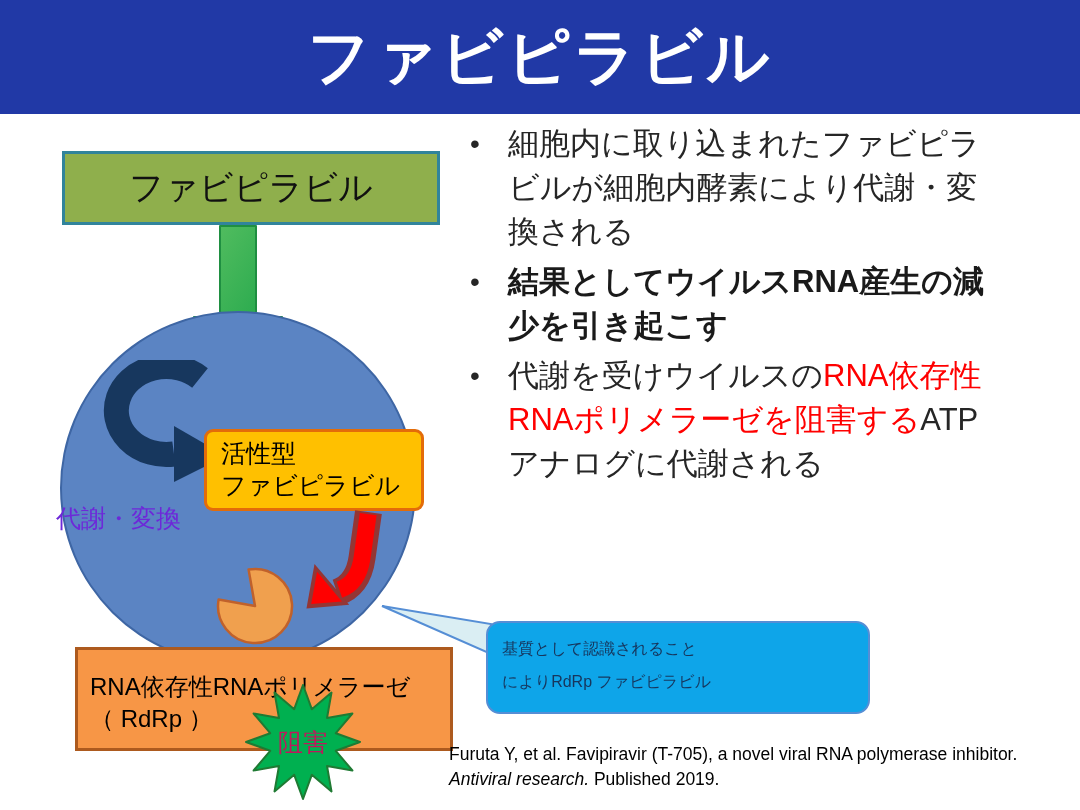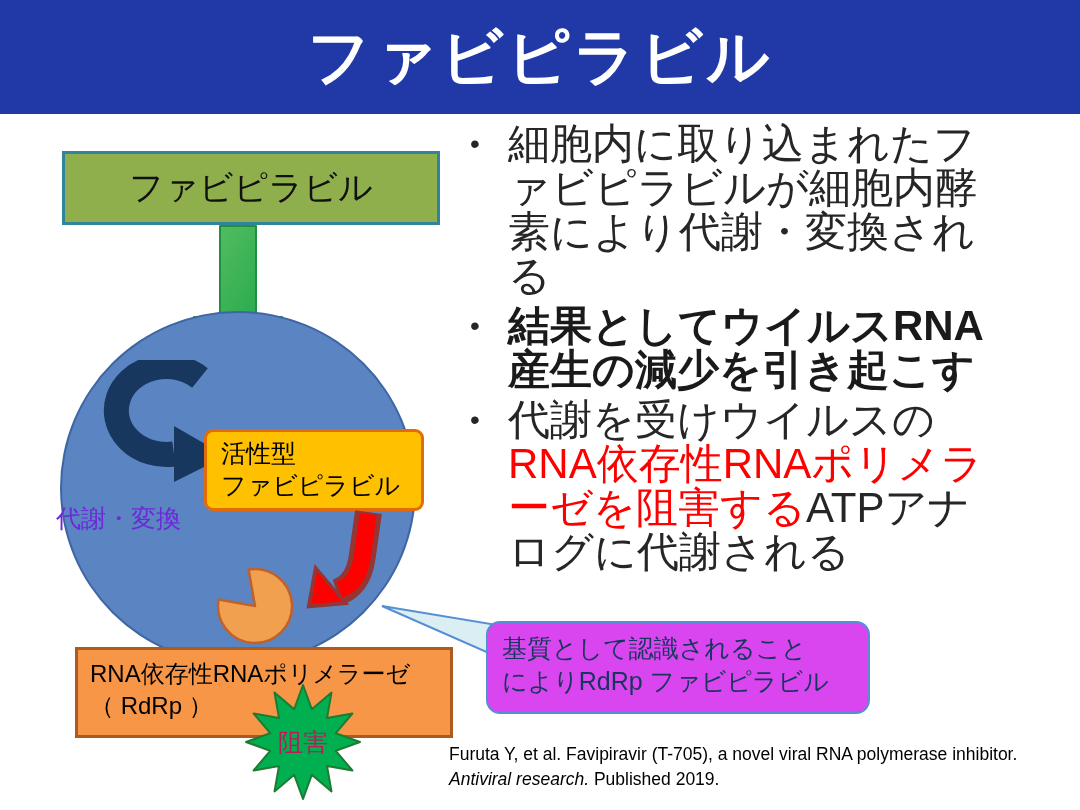--- a/index.html
+++ b/index.html
@@ -30,43 +30,43 @@
     position:absolute;left:204px;top:429px;width:200px;height:71px;
     background:#FFC000;border:3px solid #E36C09;border-radius:9px;
     padding:5px 0 0 14px;font-size:25px;line-height:32px;color:#000;
   }
   .metabolism-label{
     position:absolute;left:56px;top:502px;font-size:25px;color:#6d28d9;
   }
   .rdrp-box{
     position:absolute;left:75px;top:647px;width:360px;height:77px;
     background:#F79646;border:3px solid #AD5A1E;
-    padding:8px 0 0 12px;font-size:24px;line-height:32px;color:#000;
+    padding:21px 0 0 12px;font-size:24px;line-height:32px;color:#000;
   }
   .star-wrap{position:absolute;left:244px;top:684px;width:118px;height:116px;}
   .star-wrap svg{position:absolute;left:0;top:0;}
   .star-label{
     position:absolute;left:0;top:0;width:118px;height:116px;
     display:flex;align-items:center;justify-content:center;
     font-size:25px;color:#be185d;
   }
   .callout-box{
     position:absolute;left:486px;top:621px;width:366px;height:80px;
-    background:#d946ef;border:2px solid #558ED5;border-radius:14px;
-    padding:9px 0 0 14px;font-size:25px;line-height:33px;color:#17365D;
+    background:#0ea5e9;border:2px solid #558ED5;border-radius:14px;
+    padding:9px 0 0 14px;font-size:16px;line-height:33px;color:#17365D;
     z-index:5;
   }
   .callout-pointer{z-index:4;}
   .red-arrow{transform:rotate(8deg);}
 
   
   .bullet-list{
     position:absolute;left:508px;top:122px;width:489px;
     margin:0;padding:0;list-style:none;
-    font-size:42px;line-height:44px;color:#262626;
+    font-size:31px;line-height:44px;color:#262626;
   }
   .bullet-list li{position:relative;margin:0 0 6px 0;}
   .bullet-list li::before{
     content:"\2022";position:absolute;left:-38px;top:0;
     font-size:28px;color:#262626;
   }
   .seg-normal{color:#262626;}
   .seg-red{color:#FF0000;}
   .seg-bold{color:#1a1a1a;font-weight:bold;}
 

